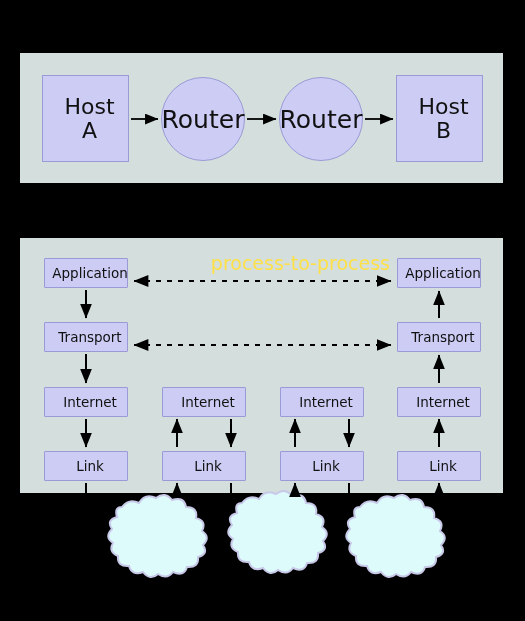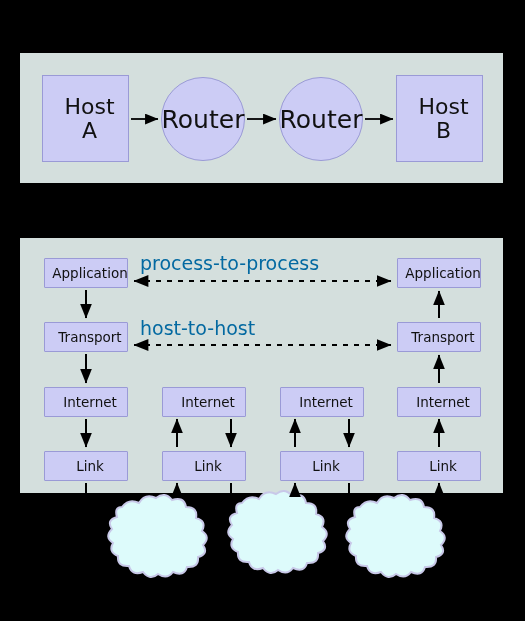--- a/index.html
+++ b/index.html
@@ -69,22 +69,22 @@
     left: 0; top: 0;
     width: 525px;
     height: 621px;
     pointer-events: none;
   }
 
   
   .span-label {
     position: absolute;
     font-size: 19px;
-    color: #0369a1;
-    text-align: left;
+    color: #fde047;
+    text-align: right;
     white-space: nowrap;
   }
 
   
   .cloud-label {
     position: absolute;
     font-size: 12.5px;
     color: #222222;
     text-align: center;
     line-height: 1.12;
@@ -123,21 +123,20 @@
 
   <div class="node-box layer-box" style="left:280px; top:387px; width:84px; height:30px;">Internet</div>
   <div class="node-box layer-box" style="left:280px; top:451px; width:84px; height:30px;">Link</div>
 
   <div class="node-box layer-box" style="left:397px; top:258px; width:84px; height:30px;">Application</div>
   <div class="node-box layer-box" style="left:397px; top:322px; width:84px; height:30px;">Transport</div>
   <div class="node-box layer-box" style="left:397px; top:387px; width:84px; height:30px;">Internet</div>
   <div class="node-box layer-box" style="left:397px; top:451px; width:84px; height:30px;">Link</div>
 
   <div class="span-label" style="left:140px; top:252px; width:250px;">process-to-process</div>
-  <div class="span-label" style="left:140px; top:317px; width:250px;">host-to-host</div>
 
   <div class="cloud-label" style="left:104px; top:520px; width:80px; height:42px;">Ethernet</div>
   <div class="cloud-label" style="left:224px; top:516px; width:82px; height:52px;">Fiber,
 Satellite,
 etc.</div>
   <div class="cloud-label" style="left:342px; top:520px; width:80px; height:42px;">Ethernet</div>
 
   <svg class="overlay" viewBox="0 0 525 621">
     <defs>
       <marker id="ah" markerWidth="8" markerHeight="8" refX="7.2" refY="3" orient="auto">

